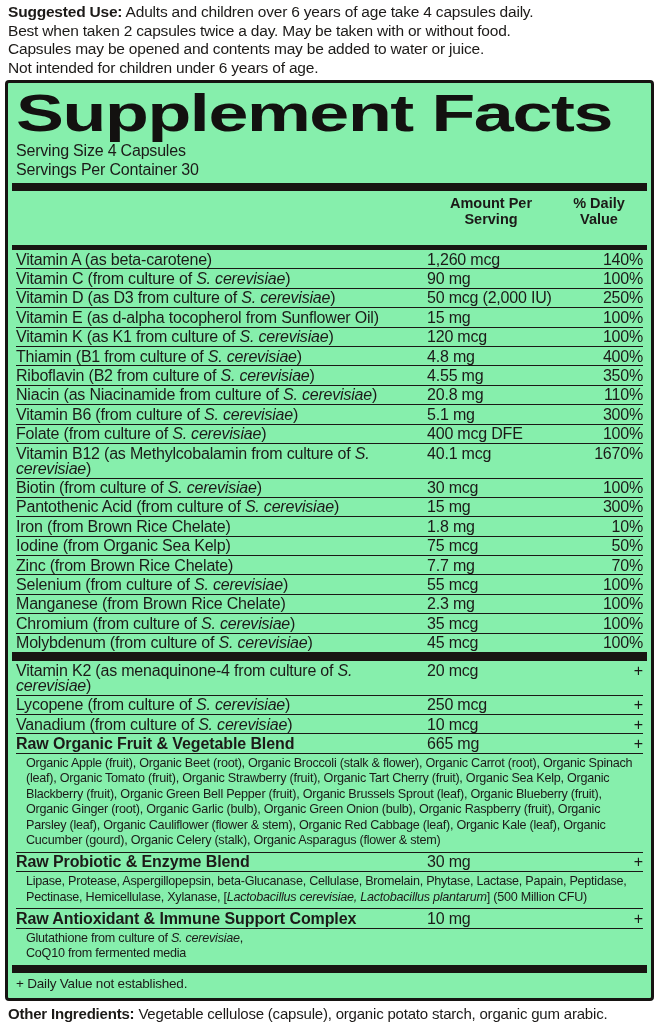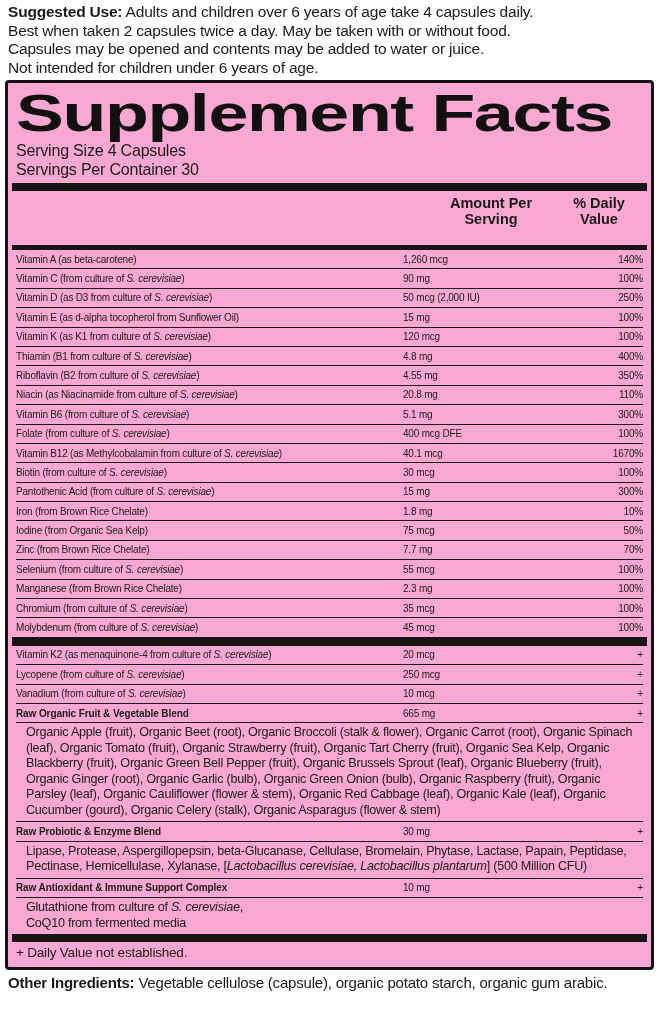--- a/index.html
+++ b/index.html
@@ -8,45 +8,45 @@
     width:659px; height:1024px; overflow:hidden;
     background:#ffffff; color:#1c1a18;
     font-family:"Liberation Sans", sans-serif;
   }
   .suggested {
     margin:0; padding:3px 10px 3px 8px;
     font-size:15.5px; line-height:18.5px; letter-spacing:-0.2px;
   }
   .panel {
     margin:0 5px; border:3.5px solid #161412; border-radius:4px;
-    padding:4px 8px 2px 8px; background:#f9a8d4;
+    padding:4px 8px 2px 8px; background:#86efac;
   }
   .title {
     font-size:52px; font-weight:bold; line-height:1.0; letter-spacing:-1px;
     color:#131110; white-space:nowrap;
     transform:scaleX(1.38); transform-origin:left center;
     margin:0 0 3px 0;
   }
   .serving { font-size:16px; line-height:18.5px; letter-spacing:-0.2px; }
   .bar { background:#181512; margin:0 -4px; }
   .b8 { height:8px; margin-top:4px; }
   .b5 { height:5px; }
   .thick { height:9px; }
   .thead { display:flex; align-items:flex-end; padding:4px 0 18px 0; font-weight:bold; font-size:14.5px; line-height:16px; }
   .thead .spacer { flex:1; }
   .thead .amt { width:128px; text-align:center; }
   .thead .dv  { width:88px;  text-align:center; }
   .row {
     display:flex; align-items:baseline;
-    font-size:10px; line-height:15.2px; letter-spacing:-0.2px;
+    font-size:16px; line-height:15.2px; letter-spacing:-0.2px;
     padding:1.6px 0; border-top:1.5px solid #1a1816;
   }
   .row .name { flex:1; padding-right:4px; }
   .row .amt  { width:128px; white-space:nowrap; }
-  .row .dv   { width:88px;  text-align:right; white-space:nowrap;margin-left:24px; }
+  .row .dv   { width:88px;  text-align:right; white-space:nowrap; }
   .row.blend .name { font-weight:bold; letter-spacing:-0.1px; }
   .no-top { border-top:none; }
   .desc {
     border-top:1.5px solid #1a1816;
     font-size:12.6px; line-height:15.5px; letter-spacing:-0.25px;
     padding:2px 2px 3px 10px;
   }
   .footnote { font-size:13.5px; line-height:16px; padding:3px 0 4px 0; letter-spacing:-0.2px; }
   .other { margin:0; padding:4px 8px; font-size:15px; line-height:18px; letter-spacing:-0.2px; }
   i { font-style:italic; }

